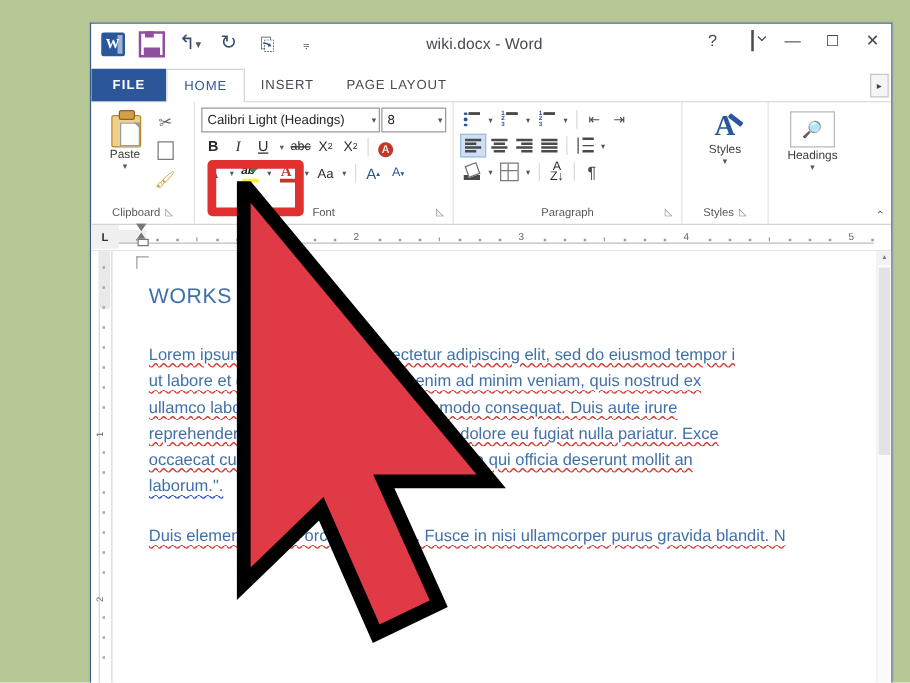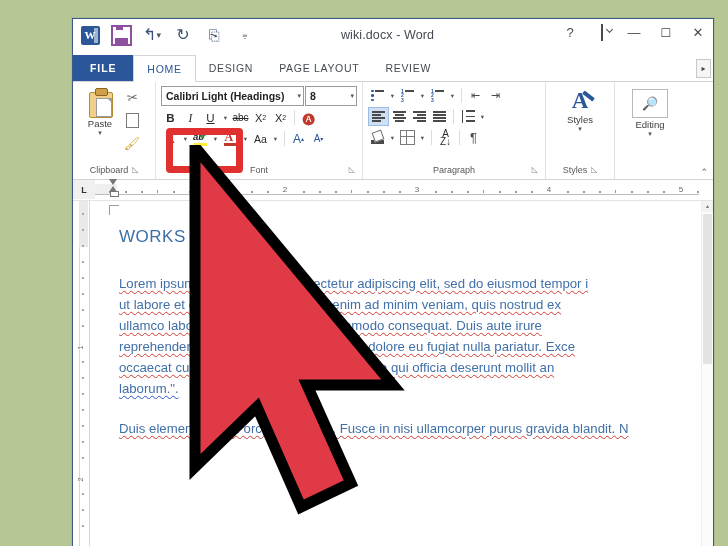--- a/index.html
+++ b/index.html
@@ -97,21 +97,21 @@
   .copy-ico:before{content:"";position:absolute;left:-4px;top:-3px;width:10px;height:12px;border:1.3px solid #b0b0b0;background:#fff;z-index:-1;}
   .brush{font-size:13px;color:#caa23a;}
 
   
   .font-rows{display:flex;flex-direction:column;gap:2px;padding-top:1px;}
   .fr{display:flex;align-items:center;gap:1px;}
   .combo{
     display:flex;align-items:center;border:1px solid #9a9a9a;height:18px;background:#fff;
     font-size:10.5px;color:#232323;padding:0 2px 0 4px;
   }
-  .combo .cap{white-space:nowrap;font-weight:bold;}
+  .combo .cap{white-space:nowrap;}
   .combo .car{font-size:7px;color:#555;margin-left:5px;}
   .fontname{width:135px;}
   .fontsize{width:44px;}
   .fb{width:19px;height:19px;display:flex;align-items:center;justify-content:center;font-size:11.5px;color:#2b2b2b;}
   .fb.blue{color:#2b579a;}
   .fb.red{color:#c0392b;}
   .car-sm{font-size:6.5px;color:#555;width:9px;text-align:center;}
   .sep-v{width:1px;height:15px;background:#dcdcdc;margin:0 3px;}
   .hl-ico{position:relative;width:15px;height:15px;}
   .hl-ab{position:absolute;left:0;top:0px;font-size:9.5px;color:#222;font-weight:bold;font-style:italic;}
@@ -257,23 +257,22 @@
         <div class="wc"><span class="ribbon-ico"></span></div>
         <div class="wc">—</div>
         <div class="wc sq">☐</div>
         <div class="wc">✕</div>
       </div>
     </div>
 
     <div class="tabstrip">
       <div class="tab file">FILE</div>
       <div class="tab active">HOME</div>
-      <div class="tab">DESIGN</div>
+      <div class="tab">INSERT</div>
       <div class="tab">PAGE LAYOUT</div>
-      <div class="tab">REVIEW</div>
       <div class="tab-more">▸</div>
     </div>
 
     <div class="ribbon">
 
       <div class="grp" style="width:72px">
         <div class="grp-body">
           <div class="clip-col">
             <div class="clipboard-img">
               <div class="cb-back"></div>
@@ -487,21 +486,21 @@
           <span class="dlg">◺</span>
         </div>
       </div>
 
       <div class="grp" style="width:60px">
         <div class="grp-body" style="justify-content:center">
           <div class="big-col">
             <span class="edit-box">
                 <span class="binoc">🔎</span>
               </span>
-            <span class="big-lbl">Editing</span>
+            <span class="big-lbl">Headings</span>
             <span class="big-car">▾</span>
           </div>
         </div>
         <div class="grp-label">
             <span></span>
           </div>
       </div>
 
       <div class="collapse">⌃</div>
     </div>

